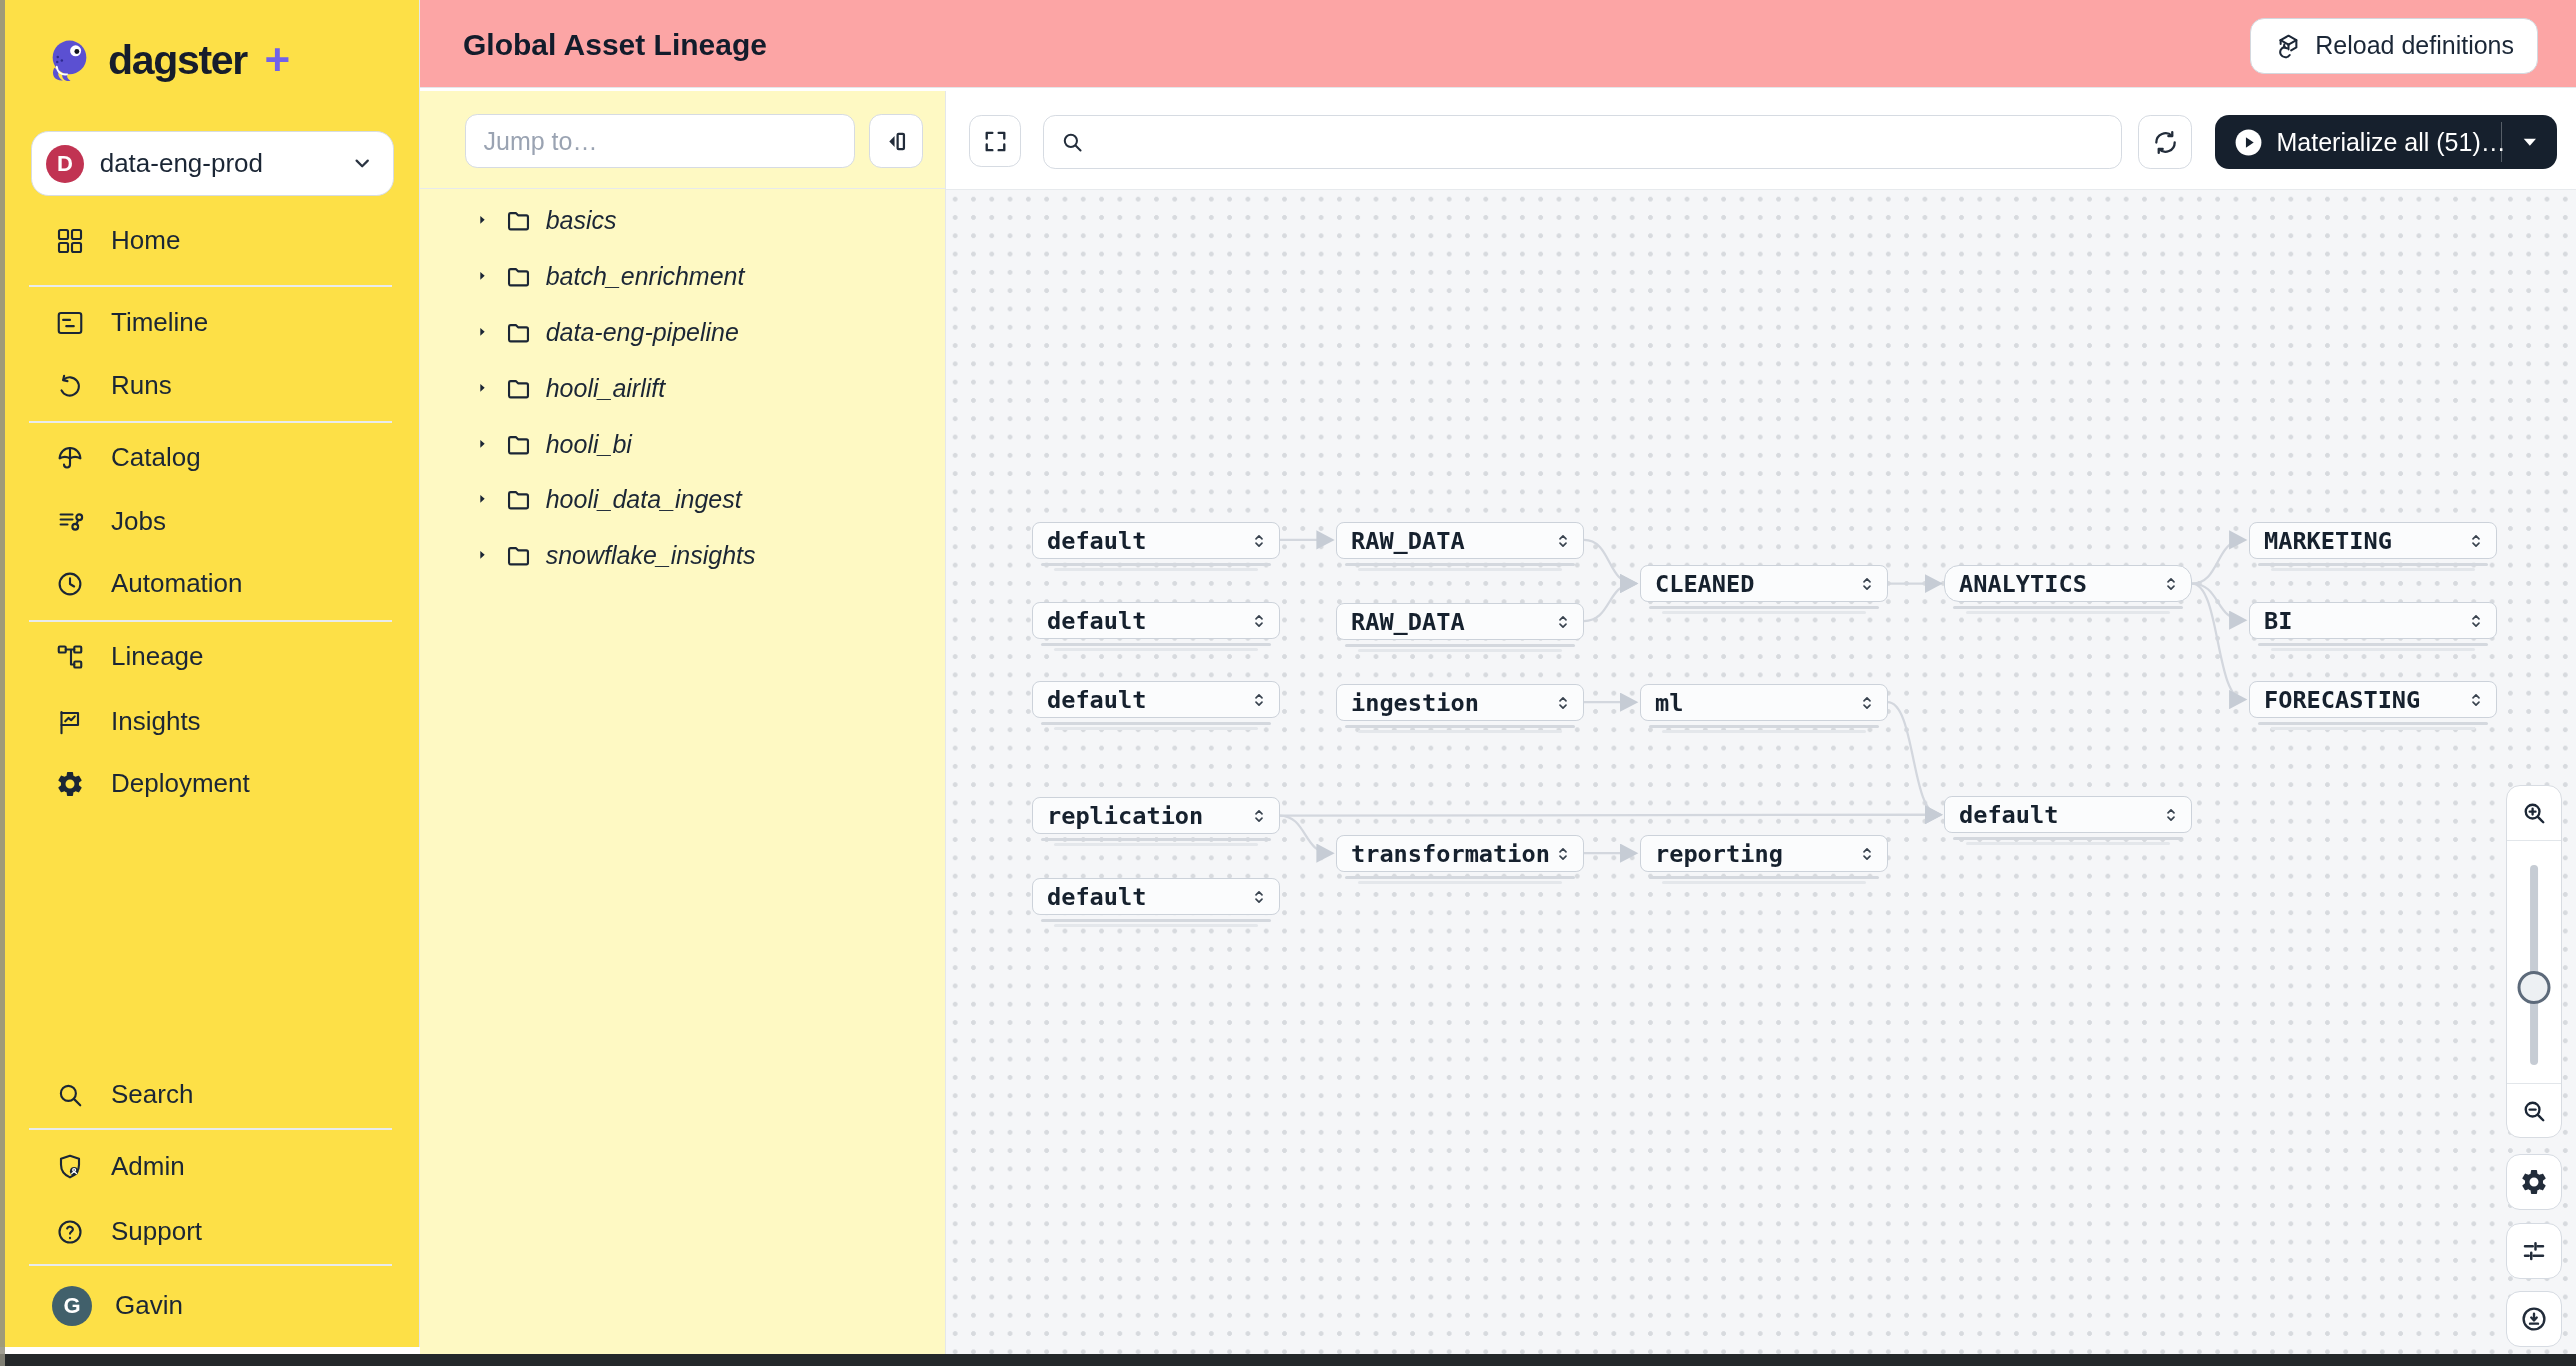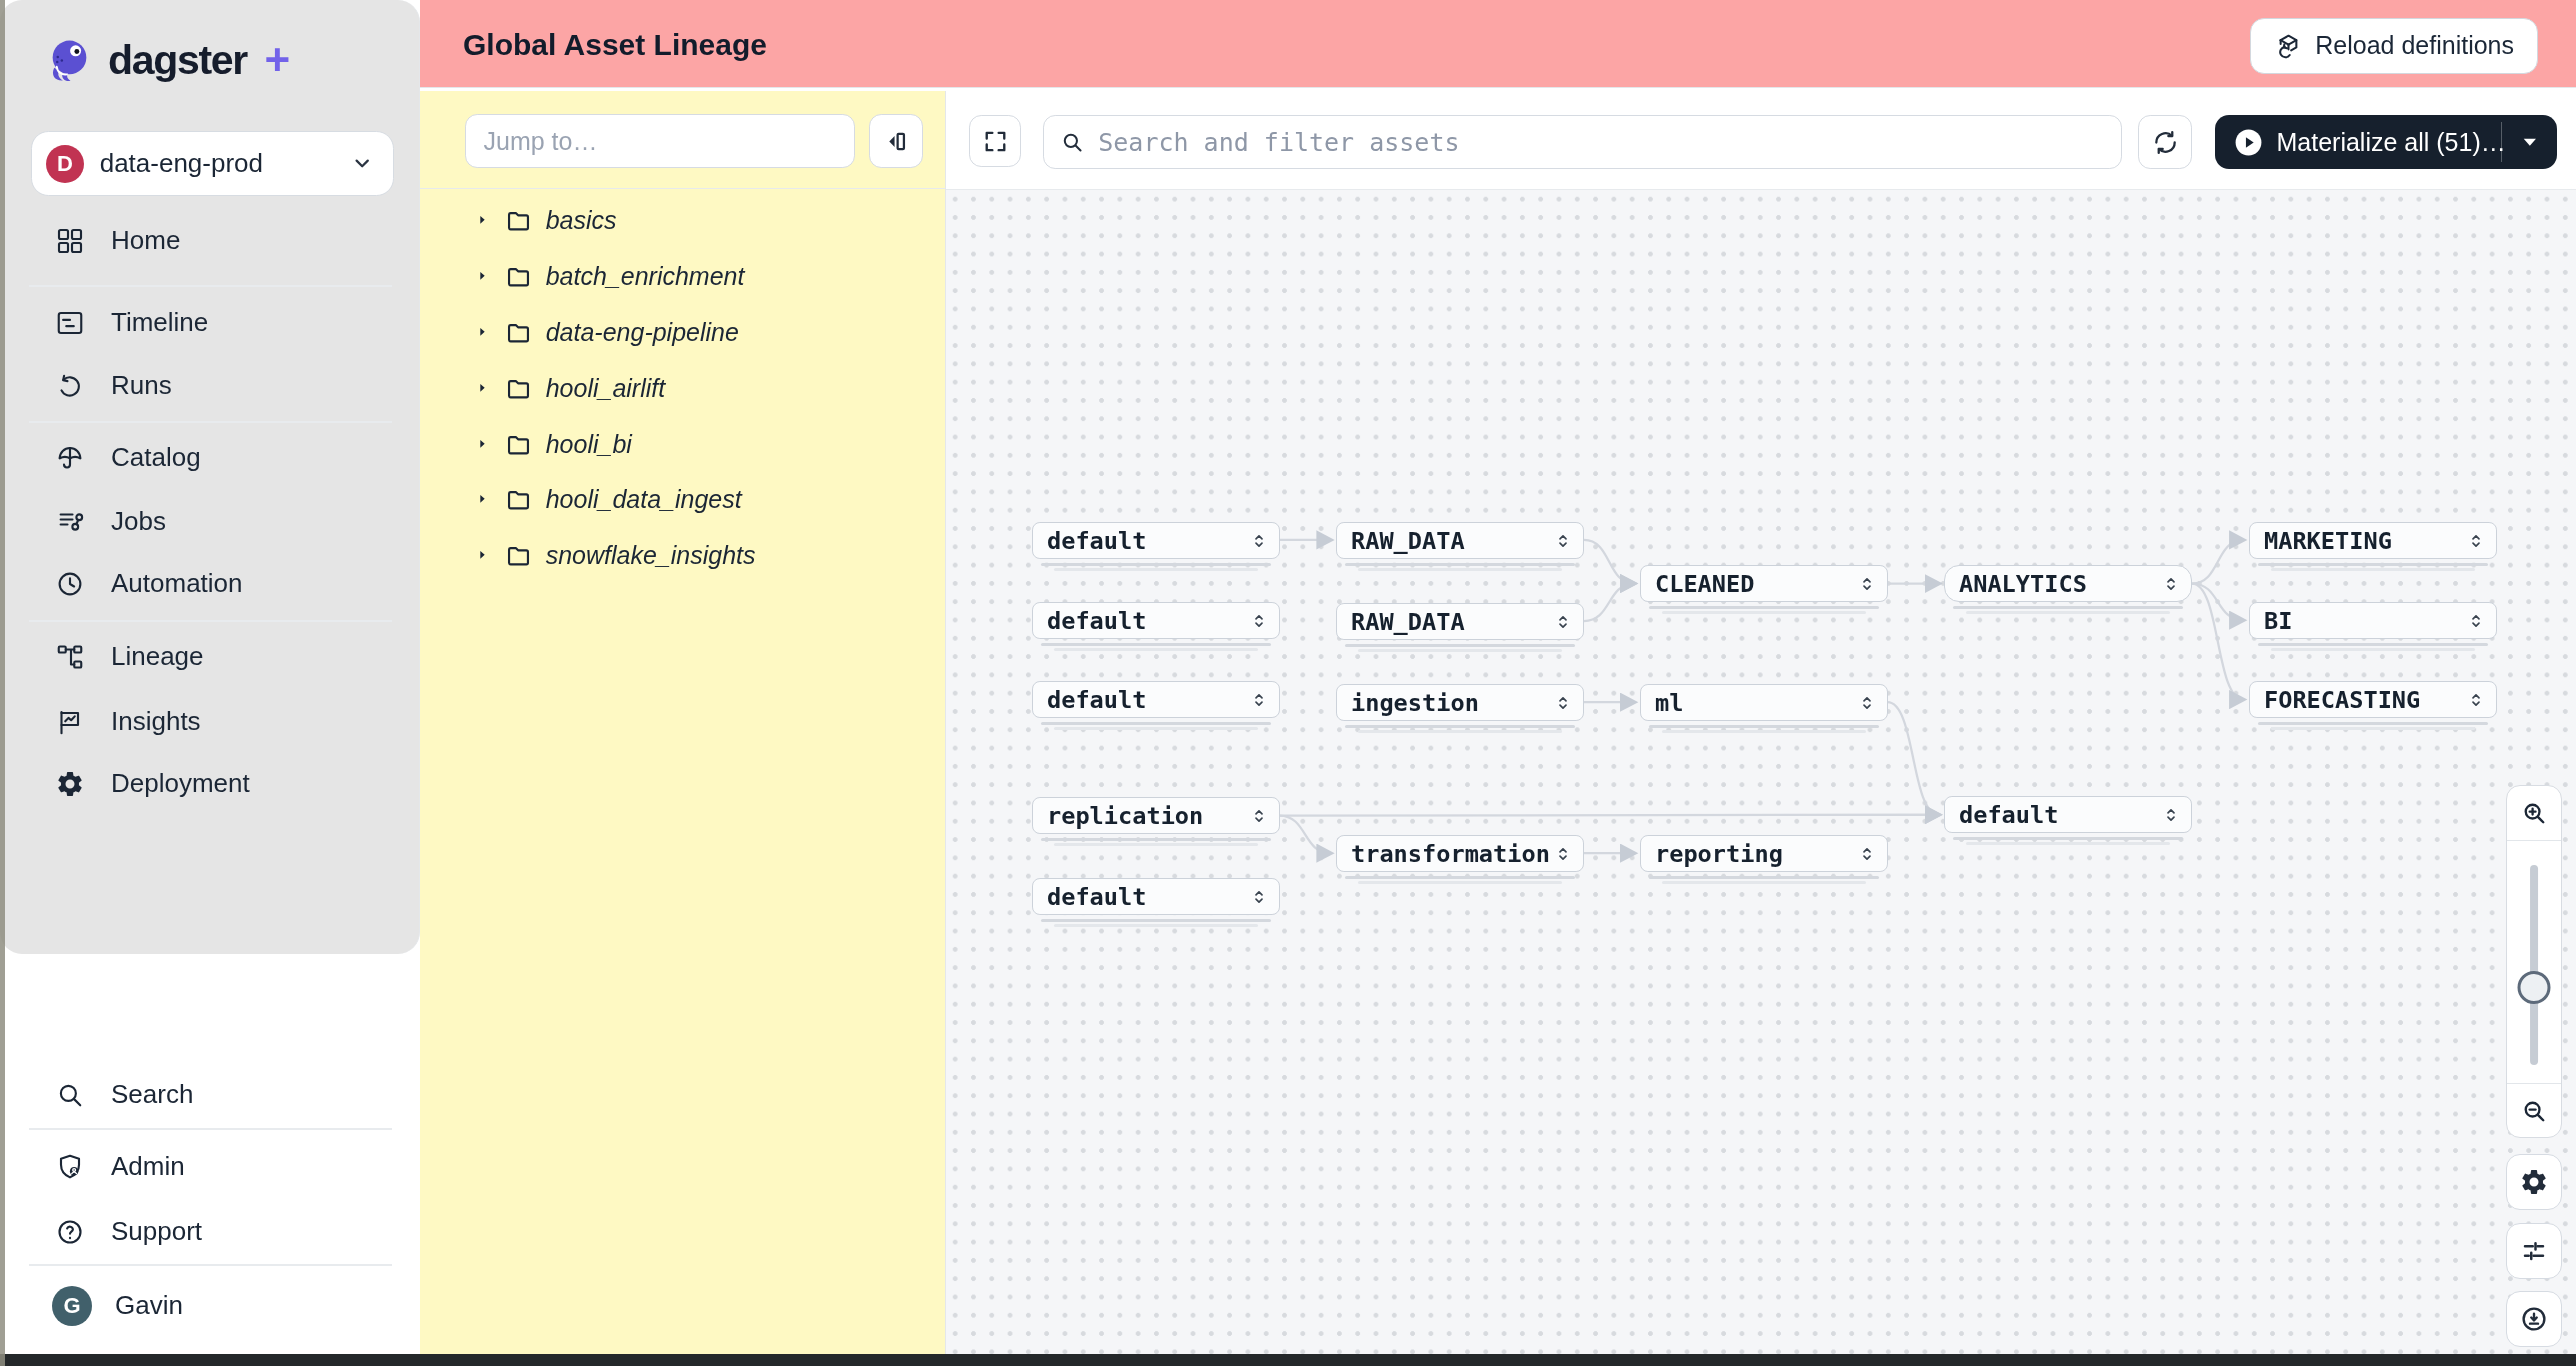--- a/index.html
+++ b/index.html
@@ -1,20 +1,20 @@
 <!DOCTYPE html>
 <html style="font-size:14px"><head>
 <meta charset="utf-8">
 <style>
   html,body{margin:0;padding:0;background:#e8e8e8;}
   .screen{position:relative;width:2576px;height:1367px;background:#ffffff;overflow:hidden;
           font-family:"Liberation Sans",sans-serif;color:#1b2635;}
 
   
-  .sidebar{position:absolute;left:0;top:0;width:420px;height:954px;background:#e5e5e5;border-right:1.7px solid #e4e7ea;box-sizing:border-box;border-radius:22px;}
+  .sidebar{position:absolute;left:0;top:0;width:420px;height:1347px;background:#fde047;border-right:1.7px solid #e4e7ea;box-sizing:border-box;}
   .logo-row{position:absolute;left:45px;top:35px;display:flex;align-items:center;gap:14px;}
   .logo-row svg{width:49px;height:49px;}
   .brand{font-size:41px;font-weight:700;letter-spacing:-1.3px;color:#161d2c;}
   .brand-plus{font-size:44px;font-weight:600;color:#7262e9;margin-left:3.5px;}
   .deploy{position:absolute;left:31px;top:131px;width:363px;height:65px;border:1.7px solid #d7dce2;border-radius:17.5px;
           display:flex;align-items:center;gap:15.7px;padding-left:14px;box-sizing:border-box;cursor:pointer;background:#fff;}
   .deploy-avatar{width:38px;height:38px;border-radius:50%;background:#c13352;color:#fff;font-weight:700;font-size:22px;
           display:flex;align-items:center;justify-content:center;}
   .deploy-name{font-size:26px;font-weight:500;color:#1b2635;}
   .deploy-chev{position:absolute;right:19px;width:24.4px;height:24.4px;color:#2a3442;}
@@ -399,21 +399,20 @@
               <path d="M19.8 14.7v5h-5"></path>
               <path d="M9.2 19.7h-5v-5"></path>
           </svg>
         </span>
       </button>
       <div class="asset-search">
         <svg viewBox="0 0 24 24" fill="none" stroke="currentColor" stroke-width="2" stroke-linecap="round">
           <circle cx="10.7" cy="10.7" r="6"></circle>
             <path d="M15.3 15.3l4.9 4.9"></path>
         </svg>
-        <input placeholder="Search and filter assets" style="">
       </div>
       <button class="sq-btn refresh-btn">
         <span style="display:flex">
           <svg viewBox="0 0 24 24" fill="none" stroke="currentColor" stroke-width="1.9" stroke-linecap="round" stroke-linejoin="round">
             <path d="M4.4 12a7.6 7.6 0 0 1 13-5.4"></path>
               <path d="M19.6 12a7.6 7.6 0 0 1-13 5.4"></path>
             <path d="M17.6 3.4v3.3h-3.3"></path>
               <path d="M6.4 20.6v-3.3h3.3"></path>
           </svg>
         </span>

